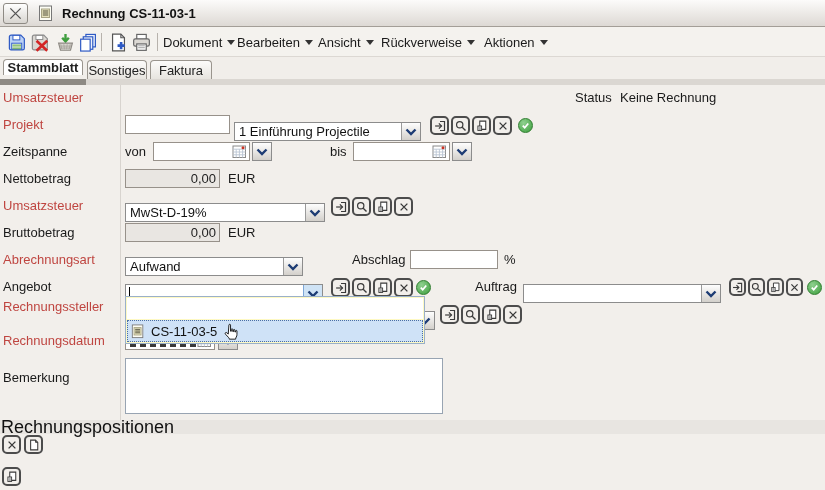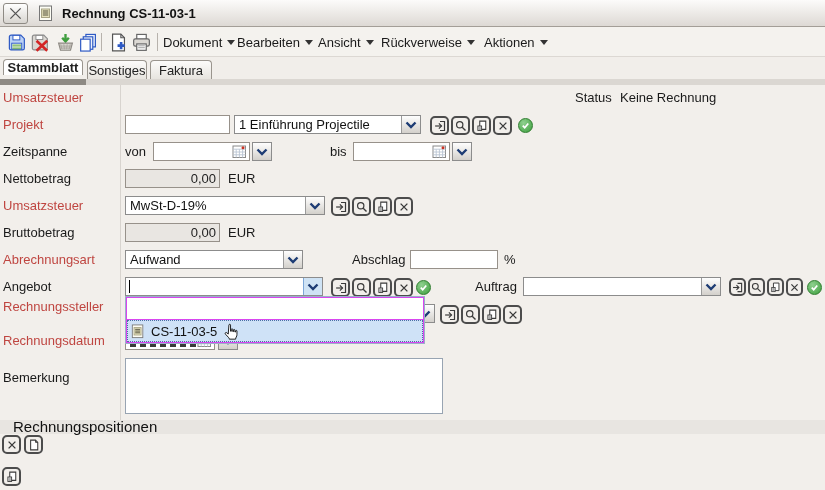--- a/index.html
+++ b/index.html
@@ -36,50 +36,50 @@
   .tab.active { top:2px; height:16px; background:#fff; font-weight:bold; }
   
   .form { left:0; top:85px; width:825px; height:335px; background:#f2efeb; }
   .vdiv { position:absolute; left:120px; top:0; width:1px; height:335px; background:#d8d4cf; }
   .lbl { position:absolute; font-size:13px; color:#1a1a1a; white-space:nowrap; }
   .req { color:#bf4540; }
   .txt { position:absolute; height:19px; border:1px solid #97918a; background:#fff;
     font:13px "Liberation Sans",sans-serif; padding:0 3px; color:#111; }
   .ro  { background:#e9e6e2; text-align:right; color:#222; }
   .combo { position:absolute; height:19px; border:1px solid #8c8c8c; background:#fff;
-    font-size:13px; line-height:17px; padding-left:4px; color:#111; cursor:pointer; overflow:hidden; white-space:nowrap; }
+    font-size:13px; line-height:17px; padding-left:4px; color:#111; cursor:pointer; overflow:hidden; white-space:nowrap;margin-top:7px; }
   .chev { position:absolute; right:0; top:0; width:19px; height:17px;
     background:linear-gradient(#fefefe,#d3d0cb); border-left:1px solid #9a9a9a;
     display:flex; align-items:center; justify-content:center; }
   .chev.open { background:#cfe3f5; border-left:1px solid #7da7d8; }
   .chevbtn { position:absolute; width:20px; height:19px; border:1px solid #8c8c8c;
     background:linear-gradient(#fefefe,#d3d0cb); display:flex; align-items:center; justify-content:center; cursor:pointer; }
   .ibtn { position:absolute; width:19px; height:19px; border:2px solid #4c4c4c; border-radius:5px;
     background:transparent; display:flex; align-items:center; justify-content:center; cursor:pointer; padding:0; }
   .ibtn.sm { width:17px; height:18px; }
   .gcheck { position:absolute; width:15px; height:15px; border-radius:50%;
     background:radial-gradient(circle at 35% 30%, #8fd08f, #3c9e3c); border:1px solid #2e7d2e;
     display:flex; align-items:center; justify-content:center; }
   .calicon { position:absolute; width:15px; height:15px; }
   .caretbar { position:absolute; width:1px; height:13px; background:#000; }
   .obscured { position:absolute; height:5px;
     background:repeating-linear-gradient(90deg,#3a3a3a 0 6px, transparent 6px 10px); }
   textarea.memo { position:absolute; border:1px solid #98a4b2; background:#fff; resize:none;
     font:13px "Liberation Sans",sans-serif; padding:2px; }
   
-  .popup { position:absolute; left:125px; top:211px; width:300px; height:48px; background:#d946ef;
+  .popup { position:absolute; left:125px; top:211px; width:300px; height:48px; background:#fef9c3;
     border:1px solid #9ab0c9; z-index:5; }
   .popup .row-empty { position:absolute; left:1px; top:1px; width:296px; height:21px; background:#fff; }
   .popup .row-sel { position:absolute; left:1px; top:23px; width:296px; height:22px; background:#cfe2f7;
     border:1px dotted #4a6fa5; display:flex; align-items:center; gap:6px; padding-left:3px;
     font-size:13px; color:#111; cursor:pointer; }
   .handcursor { position:absolute; z-index:6; }
   
   .band { position:absolute; left:0; width:825px; height:14px; background:#e8e5e1;
-    font-size:15px; line-height:14px; padding-left:13px; color:#111; }
+    font-size:18px; line-height:14px; padding-left:1px; color:#111; }
   .i { display:block; }
   button { font-family:inherit; }
 </style>
 </head>
 <body>
 
 <svg width="0" height="0" style="position:absolute">
   <defs>
     <symbol id="sym-chev" viewBox="0 0 12 8">
         <polyline points="1.5,1.5 6,6 10.5,1.5" fill="none" stroke="#1d3c74" stroke-width="2.4"></polyline>

